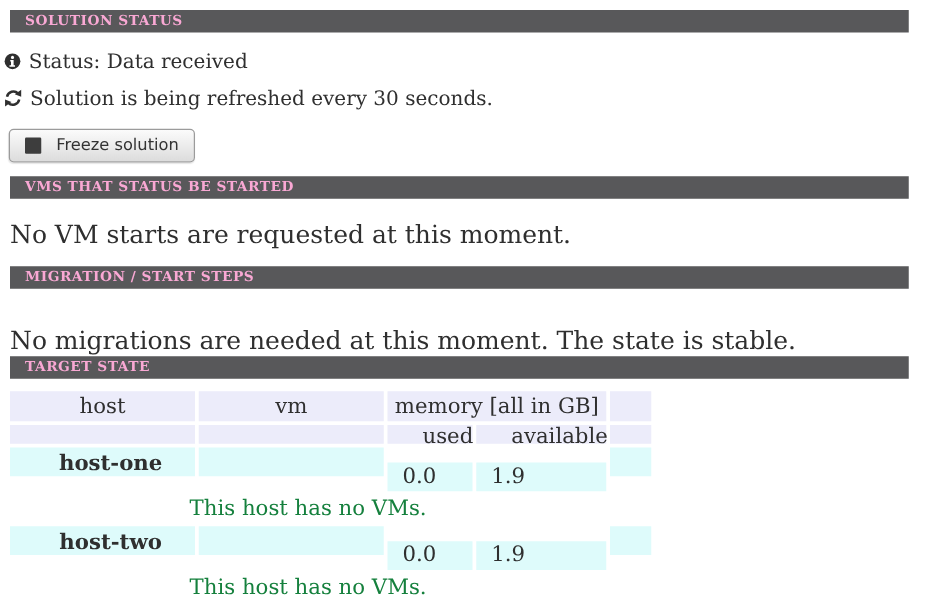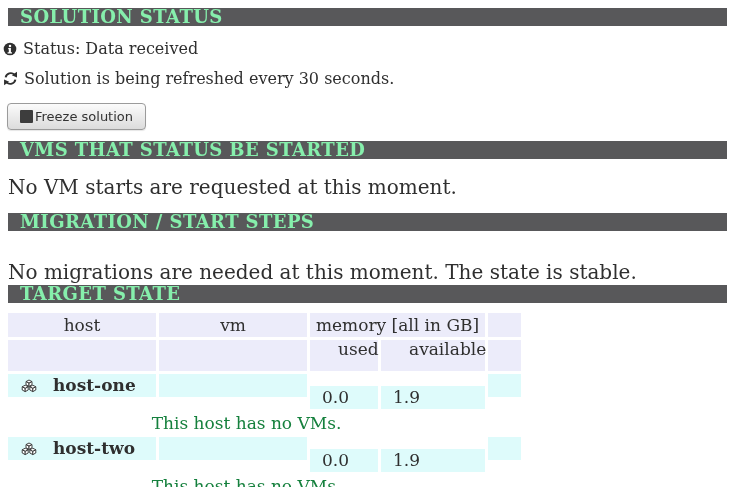--- a/index.html
+++ b/index.html
@@ -2,49 +2,49 @@
 <html><head>
 <meta charset="utf-8">
 <style>
   html,body { margin:0; padding:0; background:#ffffff; }
   #screen {
     position:relative; width:740px; height:487px; background:#ffffff;
     font-family:"DejaVu Serif", serif; color:#2f2f2f; overflow:hidden;
   }
   .section-bar {
     position:absolute; left:8px; right:13px; height:18px;
-    background:#58585a; color:#86efac;
-    font-weight:bold; font-size:18px; line-height:18px;
+    background:#58585a; color:#f9a8d4;
+    font-weight:bold; font-size:11px; line-height:18px;
     padding-left:12px; letter-spacing:0.4px;
   }
   .icon-line {
     position:absolute; left:3px; display:flex; align-items:center; gap:6px;
     font-size:16px; line-height:17px;
   }
   .icon-line svg { flex:0 0 auto; display:block; }
   .para { position:absolute; left:8px; font-size:20px; line-height:17px; }
   .freeze-btn {
     position:absolute; left:7px; top:103px; height:27px;
-    display:inline-flex; align-items:center; gap:2px; padding:0 12px;
+    display:inline-flex; align-items:center; gap:12px; padding:0 12px;
     border:1px solid #9b9b9b; border-radius:4px;
     background:linear-gradient(#fbfbfb,#dcdcdc);
     font-family:"DejaVu Sans", sans-serif; font-size:13px; color:#333333;
     box-shadow:0 1px 1px rgba(0,0,0,0.10); cursor:pointer;
   }
   .stop-square { width:13px; height:13px; background:#3d3d3d; border-radius:1px; }
   .state-table {
     position:absolute; left:8px; top:313px;
     display:grid; grid-template-columns:148px 148px 68px 104px 33px;
     column-gap:3px; row-gap:3px; font-size:17px;
   }
   .hcell { background:#ececfa; text-align:center; height:24px; line-height:24px; }
-  .hcell.sub { height:31px; line-height:19px;padding-left:28px; }
+  .hcell.sub { height:15px; line-height:19px;padding-left:28px; }
   .dcell { background:#defbfb; height:23px; line-height:23px; }
   .dcell.hostcell {
-    display:flex; align-items:center; gap:16px; padding-left:13px; font-weight:bold;
+    display:flex; align-items:center; gap:2px; padding-left:13px; font-weight:bold;flex-direction:column;
   }
   .dcell.num { padding-left:12px;margin-top:12px; }
   .note-row {
     grid-column:1 / 5; text-align:center; height:22px; line-height:22px;
     color:#15803d; background:#ffffff;
   }
   .blank { background:transparent; }
   .span2 { grid-column:3 / 5; }
 </style>
 </head>

